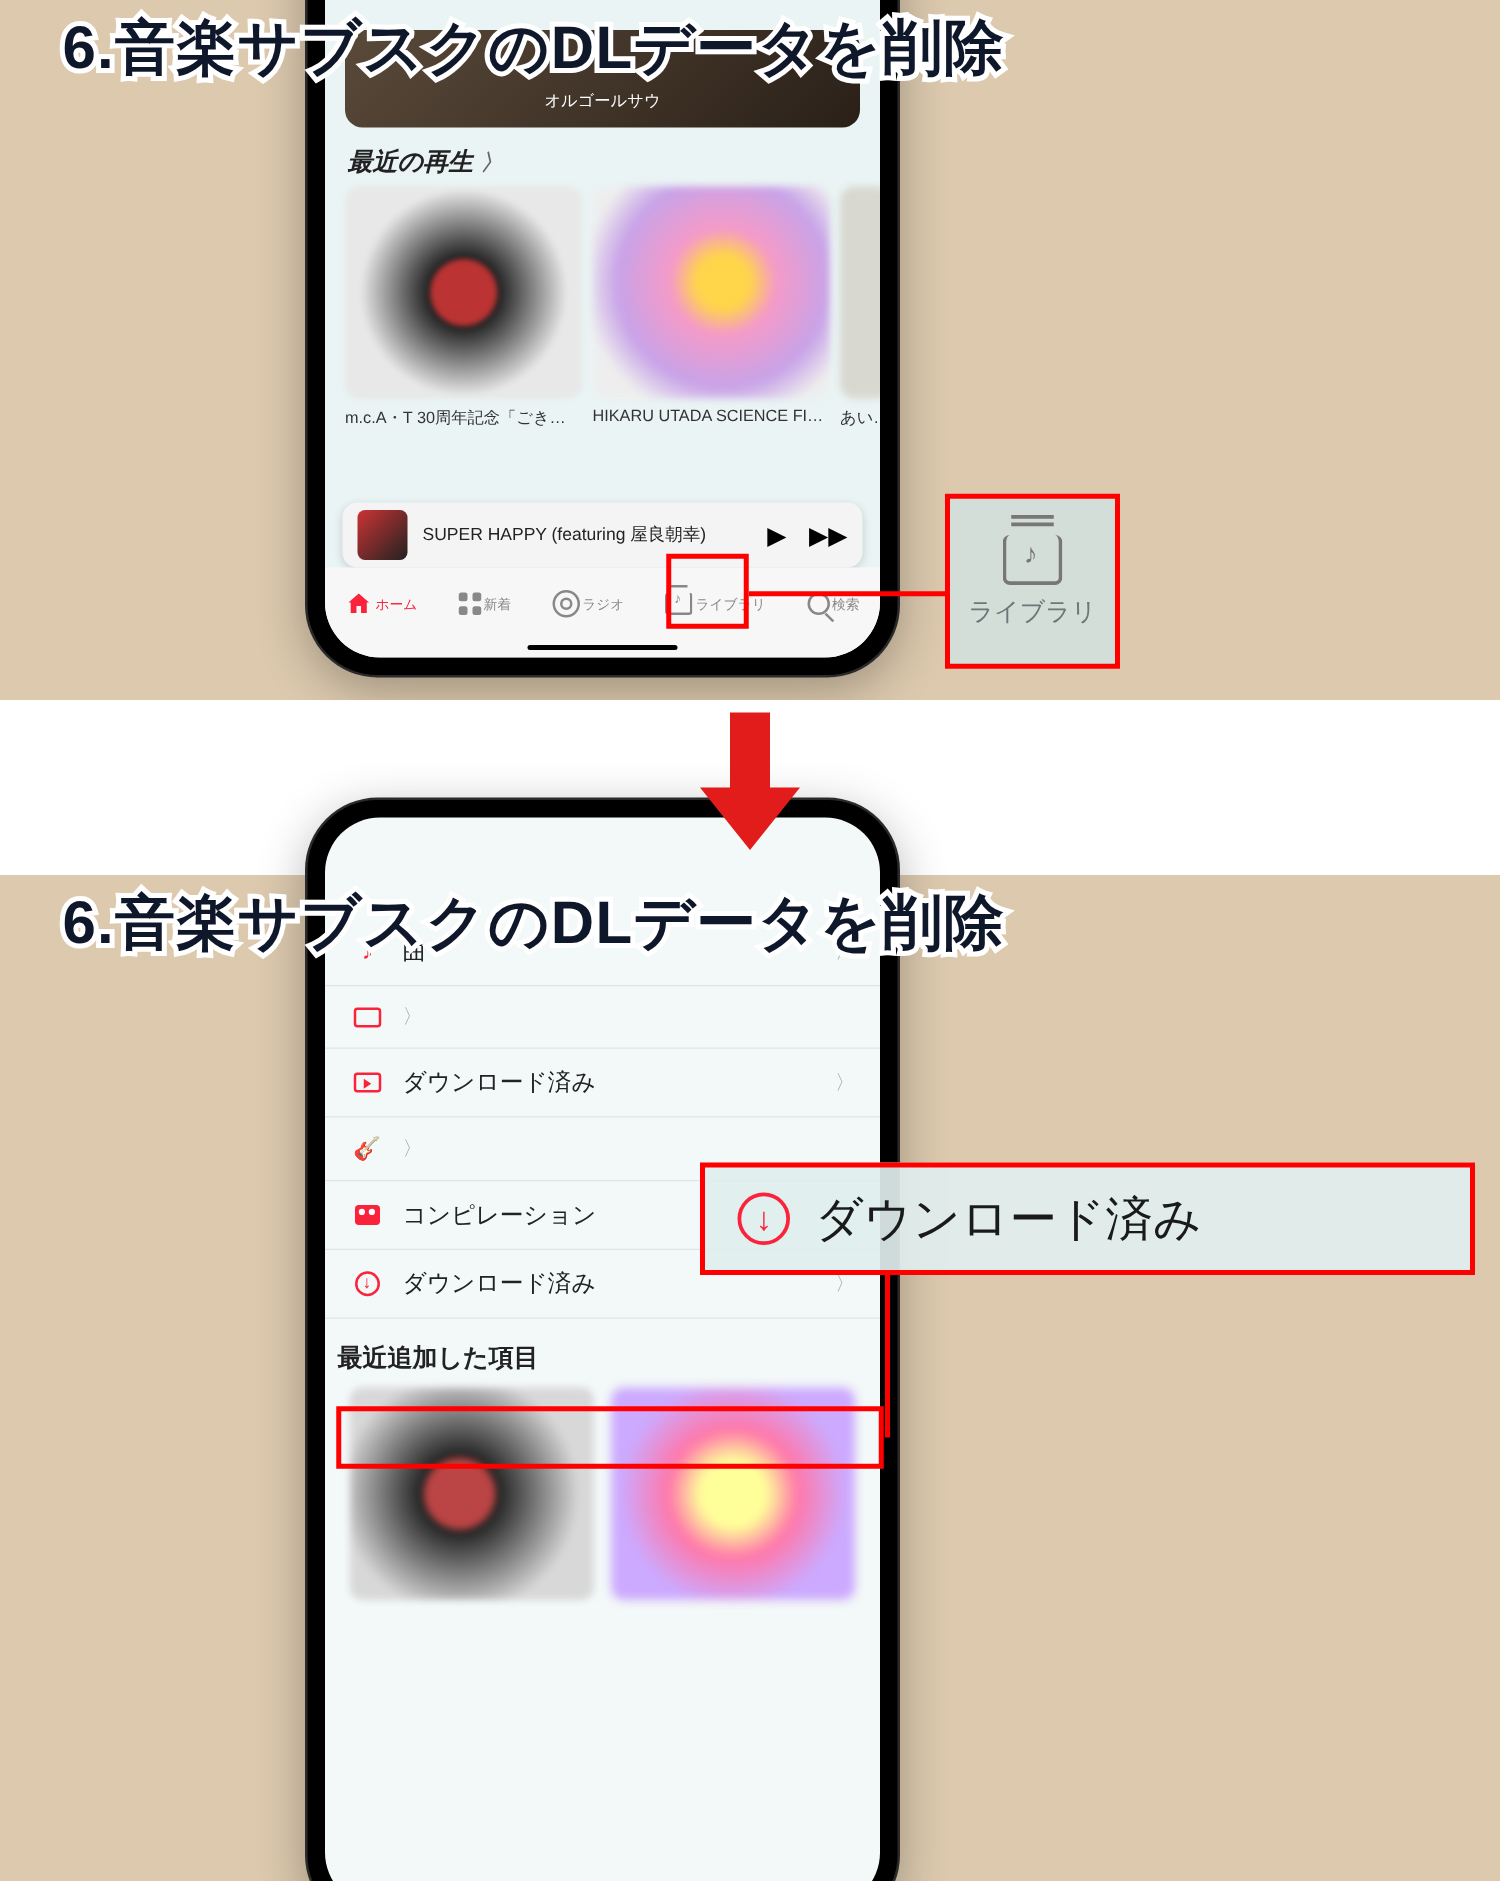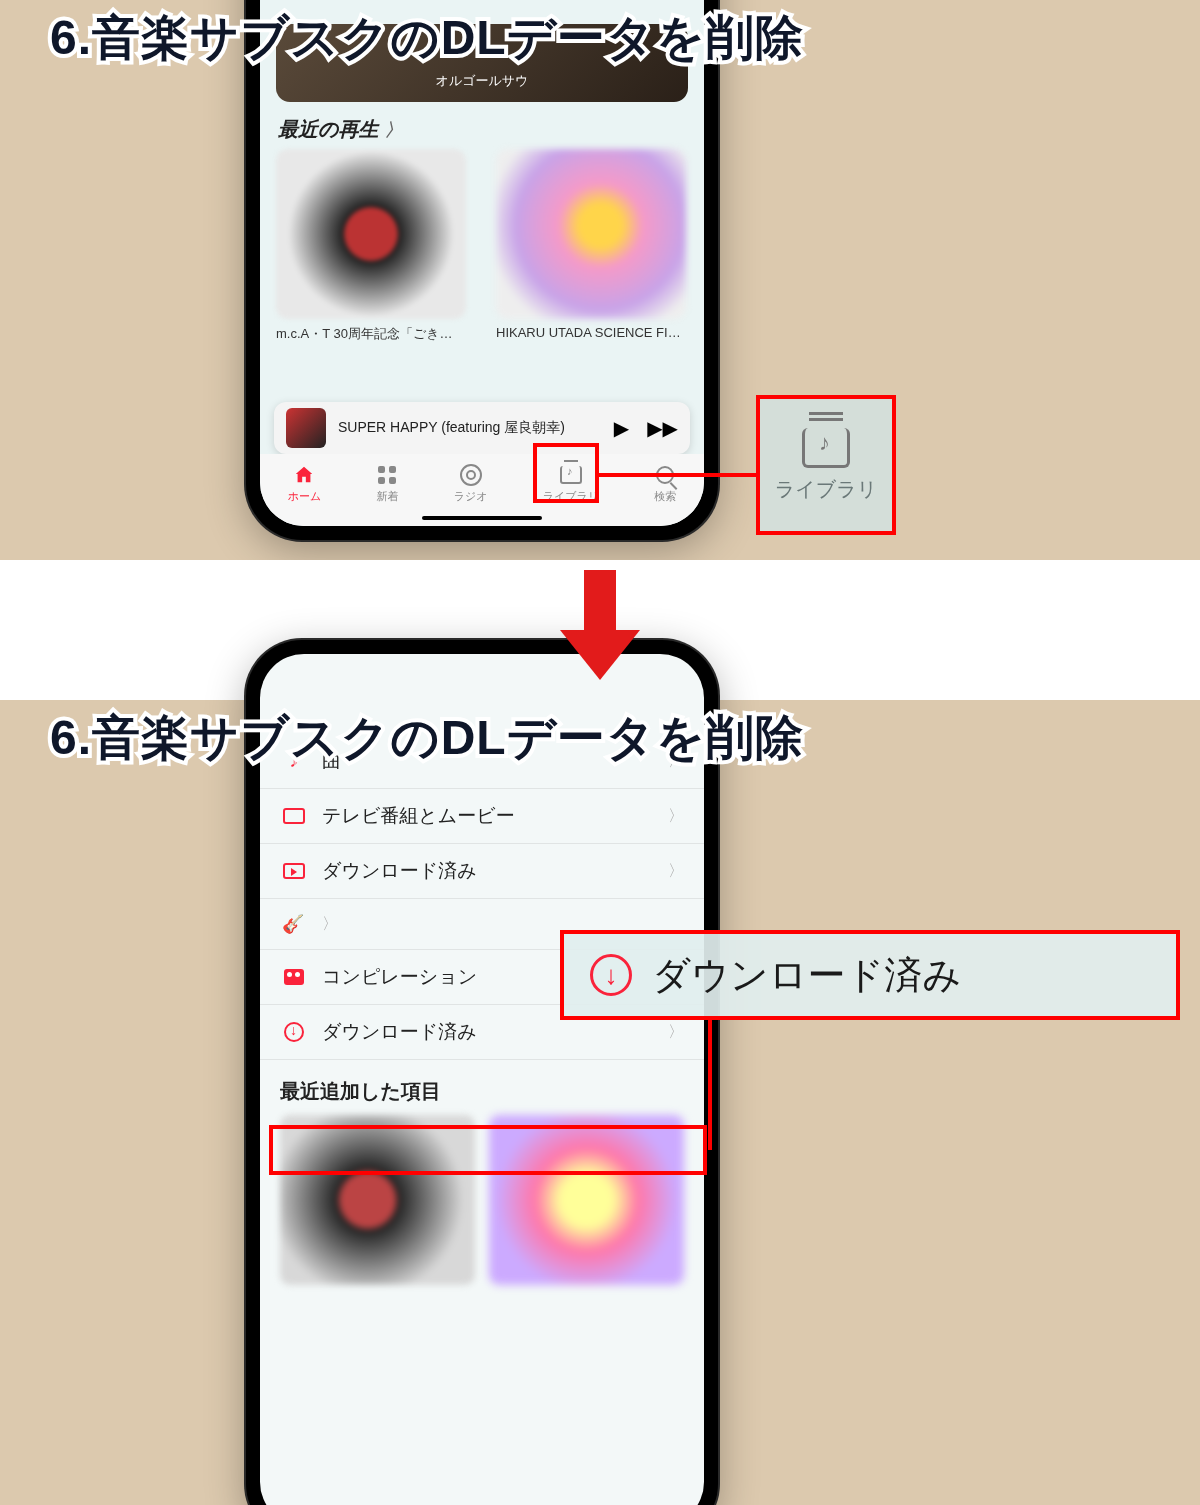--- a/index.html
+++ b/index.html
@@ -69,21 +69,21 @@
     text-align:center;
   }
   .hero1{background:linear-gradient(135deg,#d83a3a,#b02020);}
   .hero2{background:linear-gradient(135deg,#5a4a3a,#2a2018);}
   .sec-head{
     display:flex;align-items:center;gap:6px;
     padding:14px 18px 6px;
     font-size:20px;font-weight:700;color:#222;font-style:italic;
   }
   .chev{font-size:18px;color:#666;}
-  .album-row{display:flex;gap:30px;padding:0 16px;}
+  .album-row{display:flex;gap:8px;padding:0 16px;}
   .album{width:190px;}
   .art{width:190px;height:170px;border-radius:12px;}
   .art1{background:radial-gradient(circle at 50% 50%,#b33 20%,#222 22%,#e8e8e8 65%);filter:blur(2px);}
   .art2{background:radial-gradient(circle at 55% 45%,#ffd54a 15%,#f59ac8 30%,#c8a3e8 60%,#eee 80%);filter:blur(3px);}
   .art3{background:#d8d8d0;filter:blur(3px);}
   .album .cap{font-size:13px;color:#333;margin-top:6px;white-space:nowrap;overflow:hidden;text-overflow:ellipsis;}
 
   .now-playing{
     position:absolute;bottom:72px;left:14px;right:14px;
     height:52px;background:#f4f4f4;border-radius:12px;
@@ -94,21 +94,21 @@
   .np-title{flex:1;font-size:14px;color:#222;white-space:nowrap;overflow:hidden;text-overflow:ellipsis;}
   .np-ctrl{display:flex;gap:18px;}
   .np-ctrl span{font-size:20px;color:#000;}
 
   .tabbar{
     position:absolute;bottom:0;left:0;right:0;height:72px;
     background:#f7f7f7;
     display:flex;justify-content:space-around;align-items:center;
     padding-bottom:14px;
   }
-  .tab{display:flex;flex-direction:column;align-items:center;gap:2px;color:#888;font-size:11px;position:relative;}
+  .tab{display:flex;flex-direction:row;align-items:center;gap:2px;color:#888;font-size:11px;position:relative;}
   .tab.active{color:#fa233b;}
   .tab .ico{height:24px;display:flex;align-items:center;justify-content:center;font-size:20px;}
   .dots{display:grid;grid-template-columns:1fr 1fr;gap:4px;}
   .dots i{width:7px;height:7px;background:#888;border-radius:2px;display:block;}
   .radio-ico{width:22px;height:22px;border:2px solid #888;border-radius:50%;position:relative;}
   .radio-ico::before{content:"";position:absolute;inset:4px;border:2px solid #888;border-radius:50%;}
   .radio-ico::after{content:"";position:absolute;inset:9px;background:#888;border-radius:50%;}
   .lib-ico{width:22px;height:18px;border:2px solid #888;border-radius:3px;border-top:none;position:relative;}
   .lib-ico::before{content:"";position:absolute;top:-6px;left:2px;right:2px;height:2px;background:#888;}
   .lib-ico::after{content:"♪";position:absolute;top:-1px;left:5px;font-size:11px;color:#888;}
@@ -152,21 +152,21 @@
   .lib-item .chv{color:#aaa;font-size:16px;}
   .tv-ico{width:22px;height:16px;border:2px solid #fa233b;border-radius:3px;}
   .mv-ico{width:22px;height:16px;border:2px solid #fa233b;border-radius:3px;position:relative;}
   .mv-ico::after{content:"";position:absolute;left:6px;top:3px;border-left:6px solid #fa233b;border-top:4px solid transparent;border-bottom:4px solid transparent;}
   .guitar-ico{color:#fa233b;font-size:17px;}
   .comp-ico{width:20px;height:16px;background:#fa233b;border-radius:3px;position:relative;}
   .comp-ico::after{content:"";position:absolute;left:3px;top:3px;width:5px;height:5px;background:#fff;border-radius:50%;box-shadow:8px 0 0 #fff;}
   .dl-ico{width:20px;height:20px;border:2px solid #fa233b;border-radius:50%;position:relative;}
   .dl-ico::after{content:"↓";position:absolute;left:4px;top:-2px;color:#fa233b;font-size:14px;font-weight:bold;}
 
-  .recent-head{padding:18px 20px 10px;font-size:20px;font-weight:700;color:#222;}
+  .recent-head{padding:18px 10px 10px;font-size:20px;font-weight:700;color:#222;}
   .recent-row{display:flex;gap:14px;padding:0 20px;}
   .recent-art{flex:1;height:170px;border-radius:10px;}
   .ra1{background:radial-gradient(circle at 45% 50%,#b44 20%,#222 22%,#d8d8d8 70%);filter:blur(3px);}
   .ra2{background:radial-gradient(circle at 50% 50%,#ff9 20%,#f7a 40%,#caf 70%);filter:blur(4px);}
 
   .dl-highlight{left:269px;top:425px;width:438px;height:50px;}
   .callout-dl{
     position:absolute;left:560px;top:230px;width:620px;height:90px;
     border:4px solid #f00;background:rgba(225,238,238,0.92);
     display:flex;align-items:center;gap:20px;padding:0 26px;z-index:65;
@@ -281,21 +281,20 @@
       <div class="lib-list">
         <div class="lib-item">
           <div class="iico">♪</div>
           <div class="txt">曲</div>
           <div class="chv">〉</div>
         </div>
         <div class="lib-item">
           <div class="iico">
               <div class="tv-ico"></div>
             </div>
-          <div class="txt">テレビ番組とムービー</div>
           <div class="chv">〉</div>
         </div>
         <div class="lib-item">
           <div class="iico">
               <div class="mv-ico"></div>
             </div>
           <div class="txt">ダウンロード済み</div>
           <div class="chv">〉</div>
         </div>
         <div class="lib-item">

